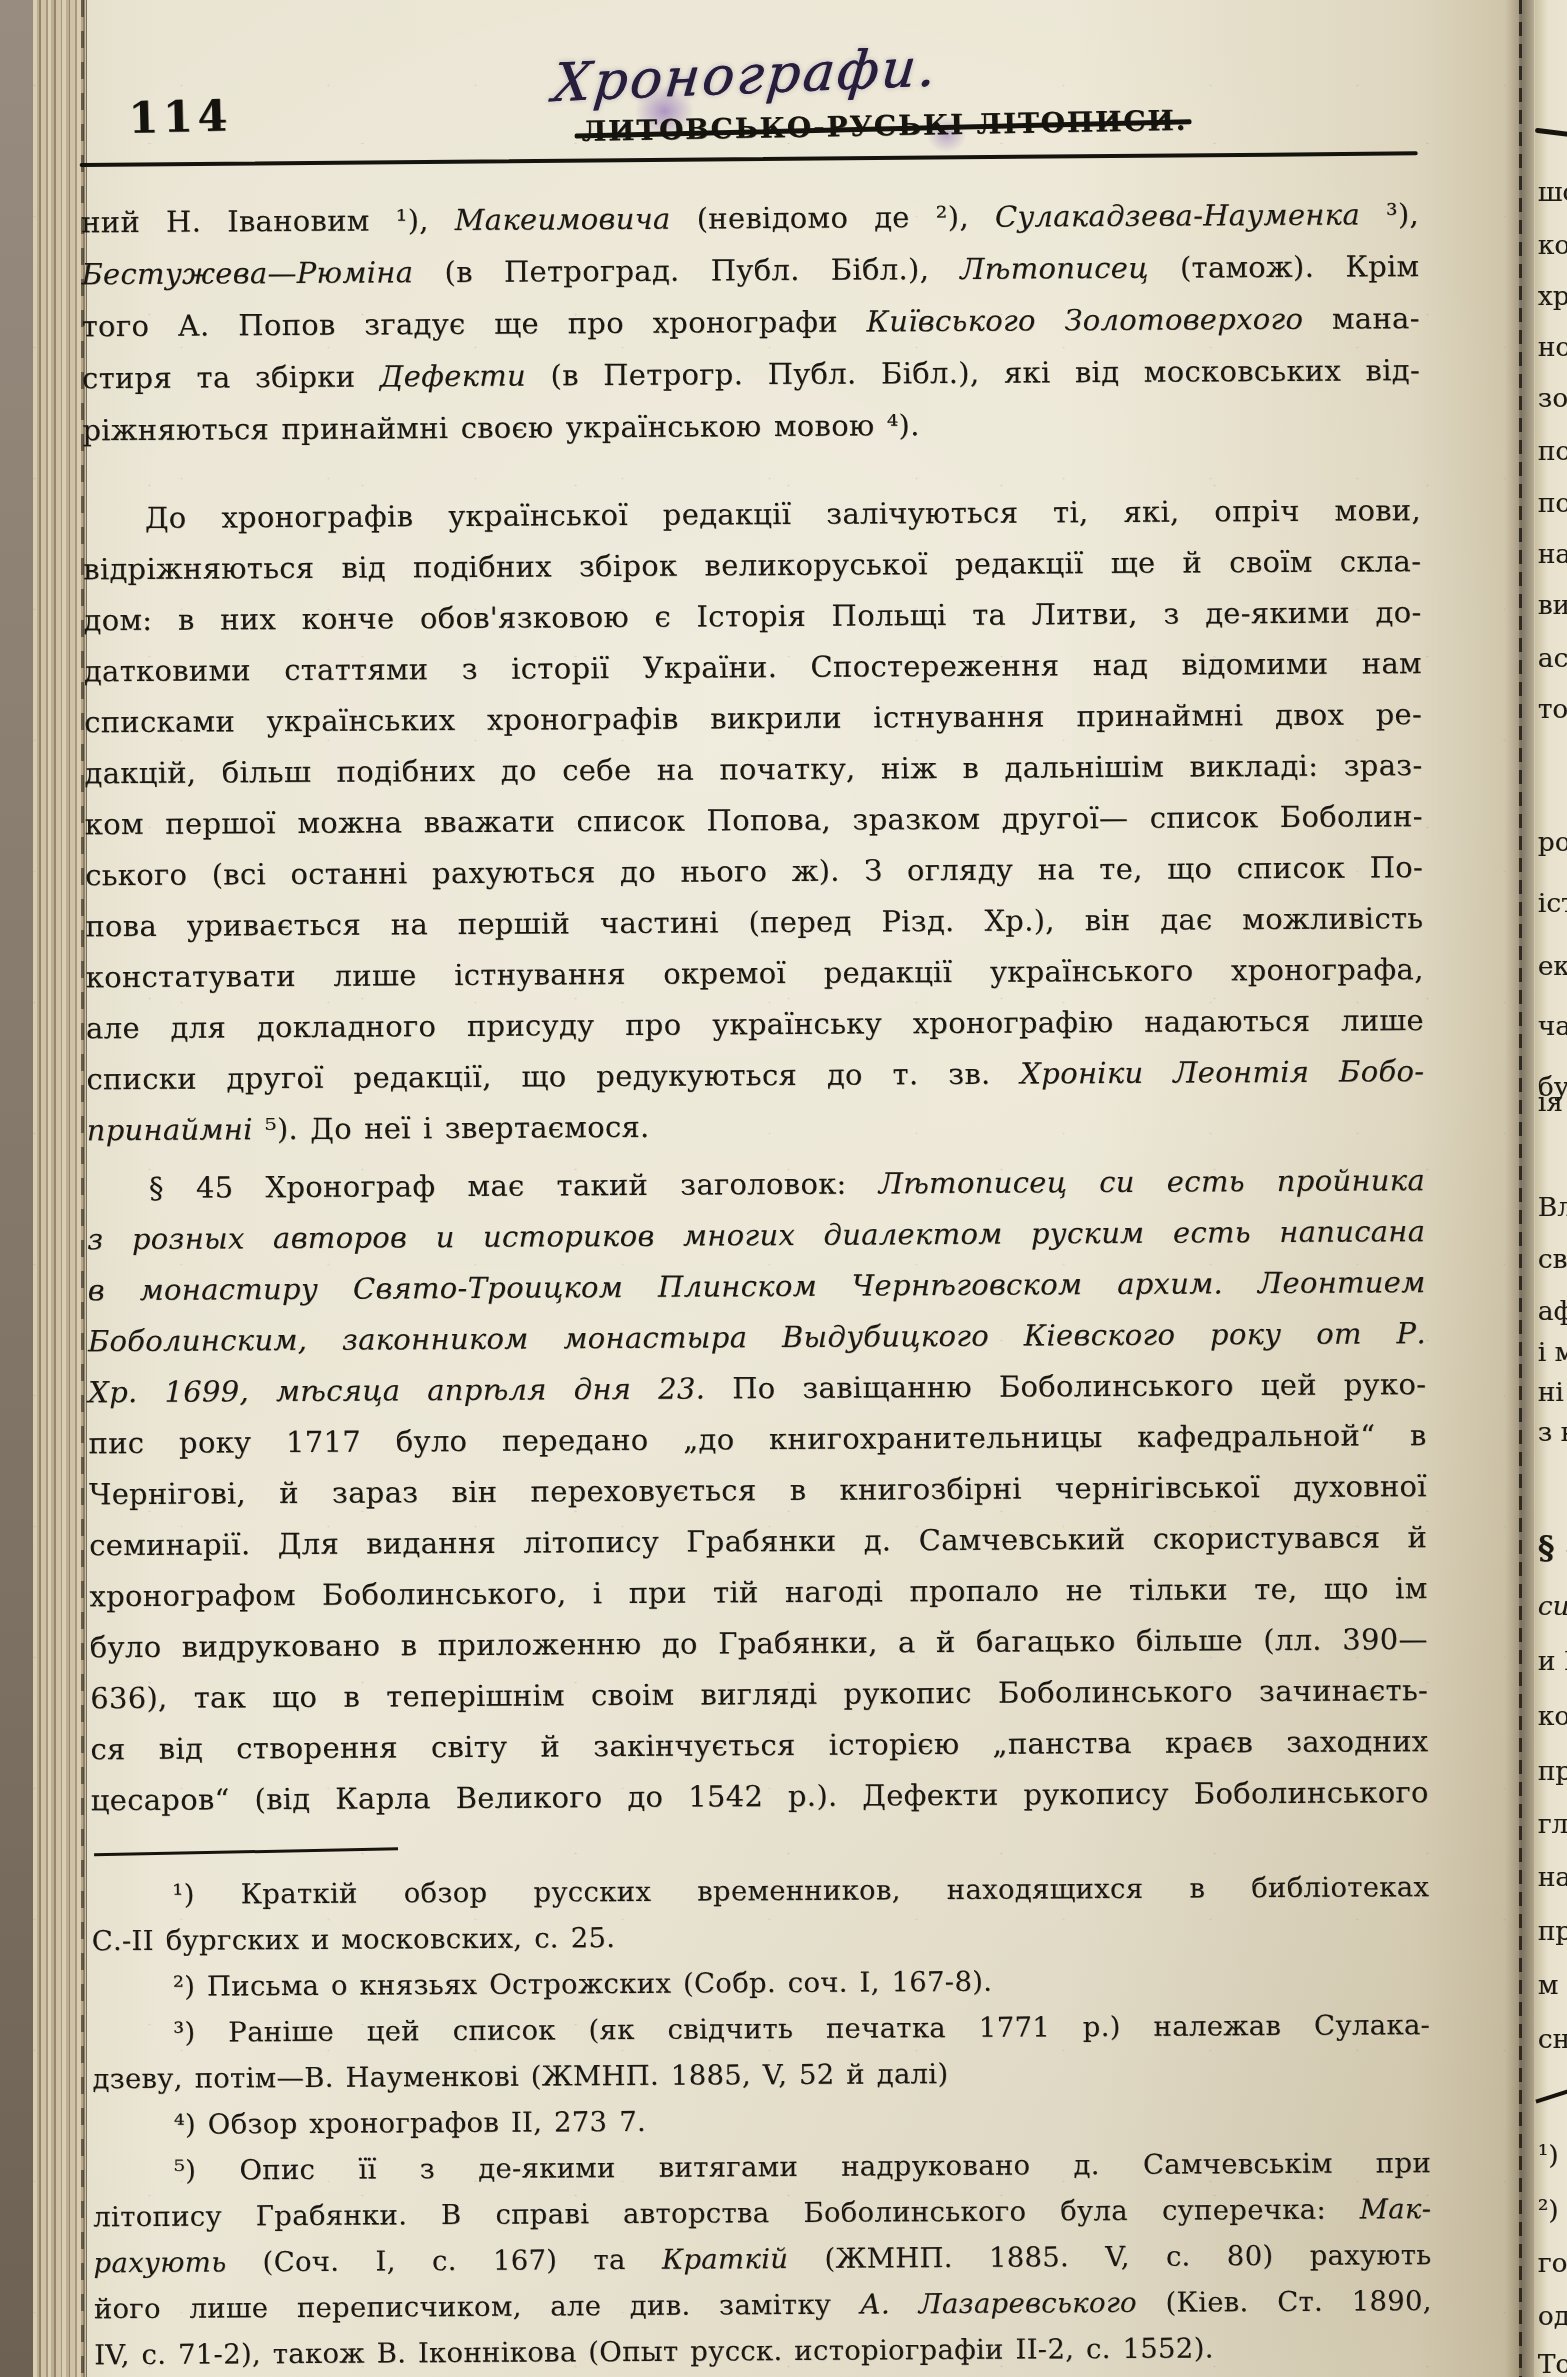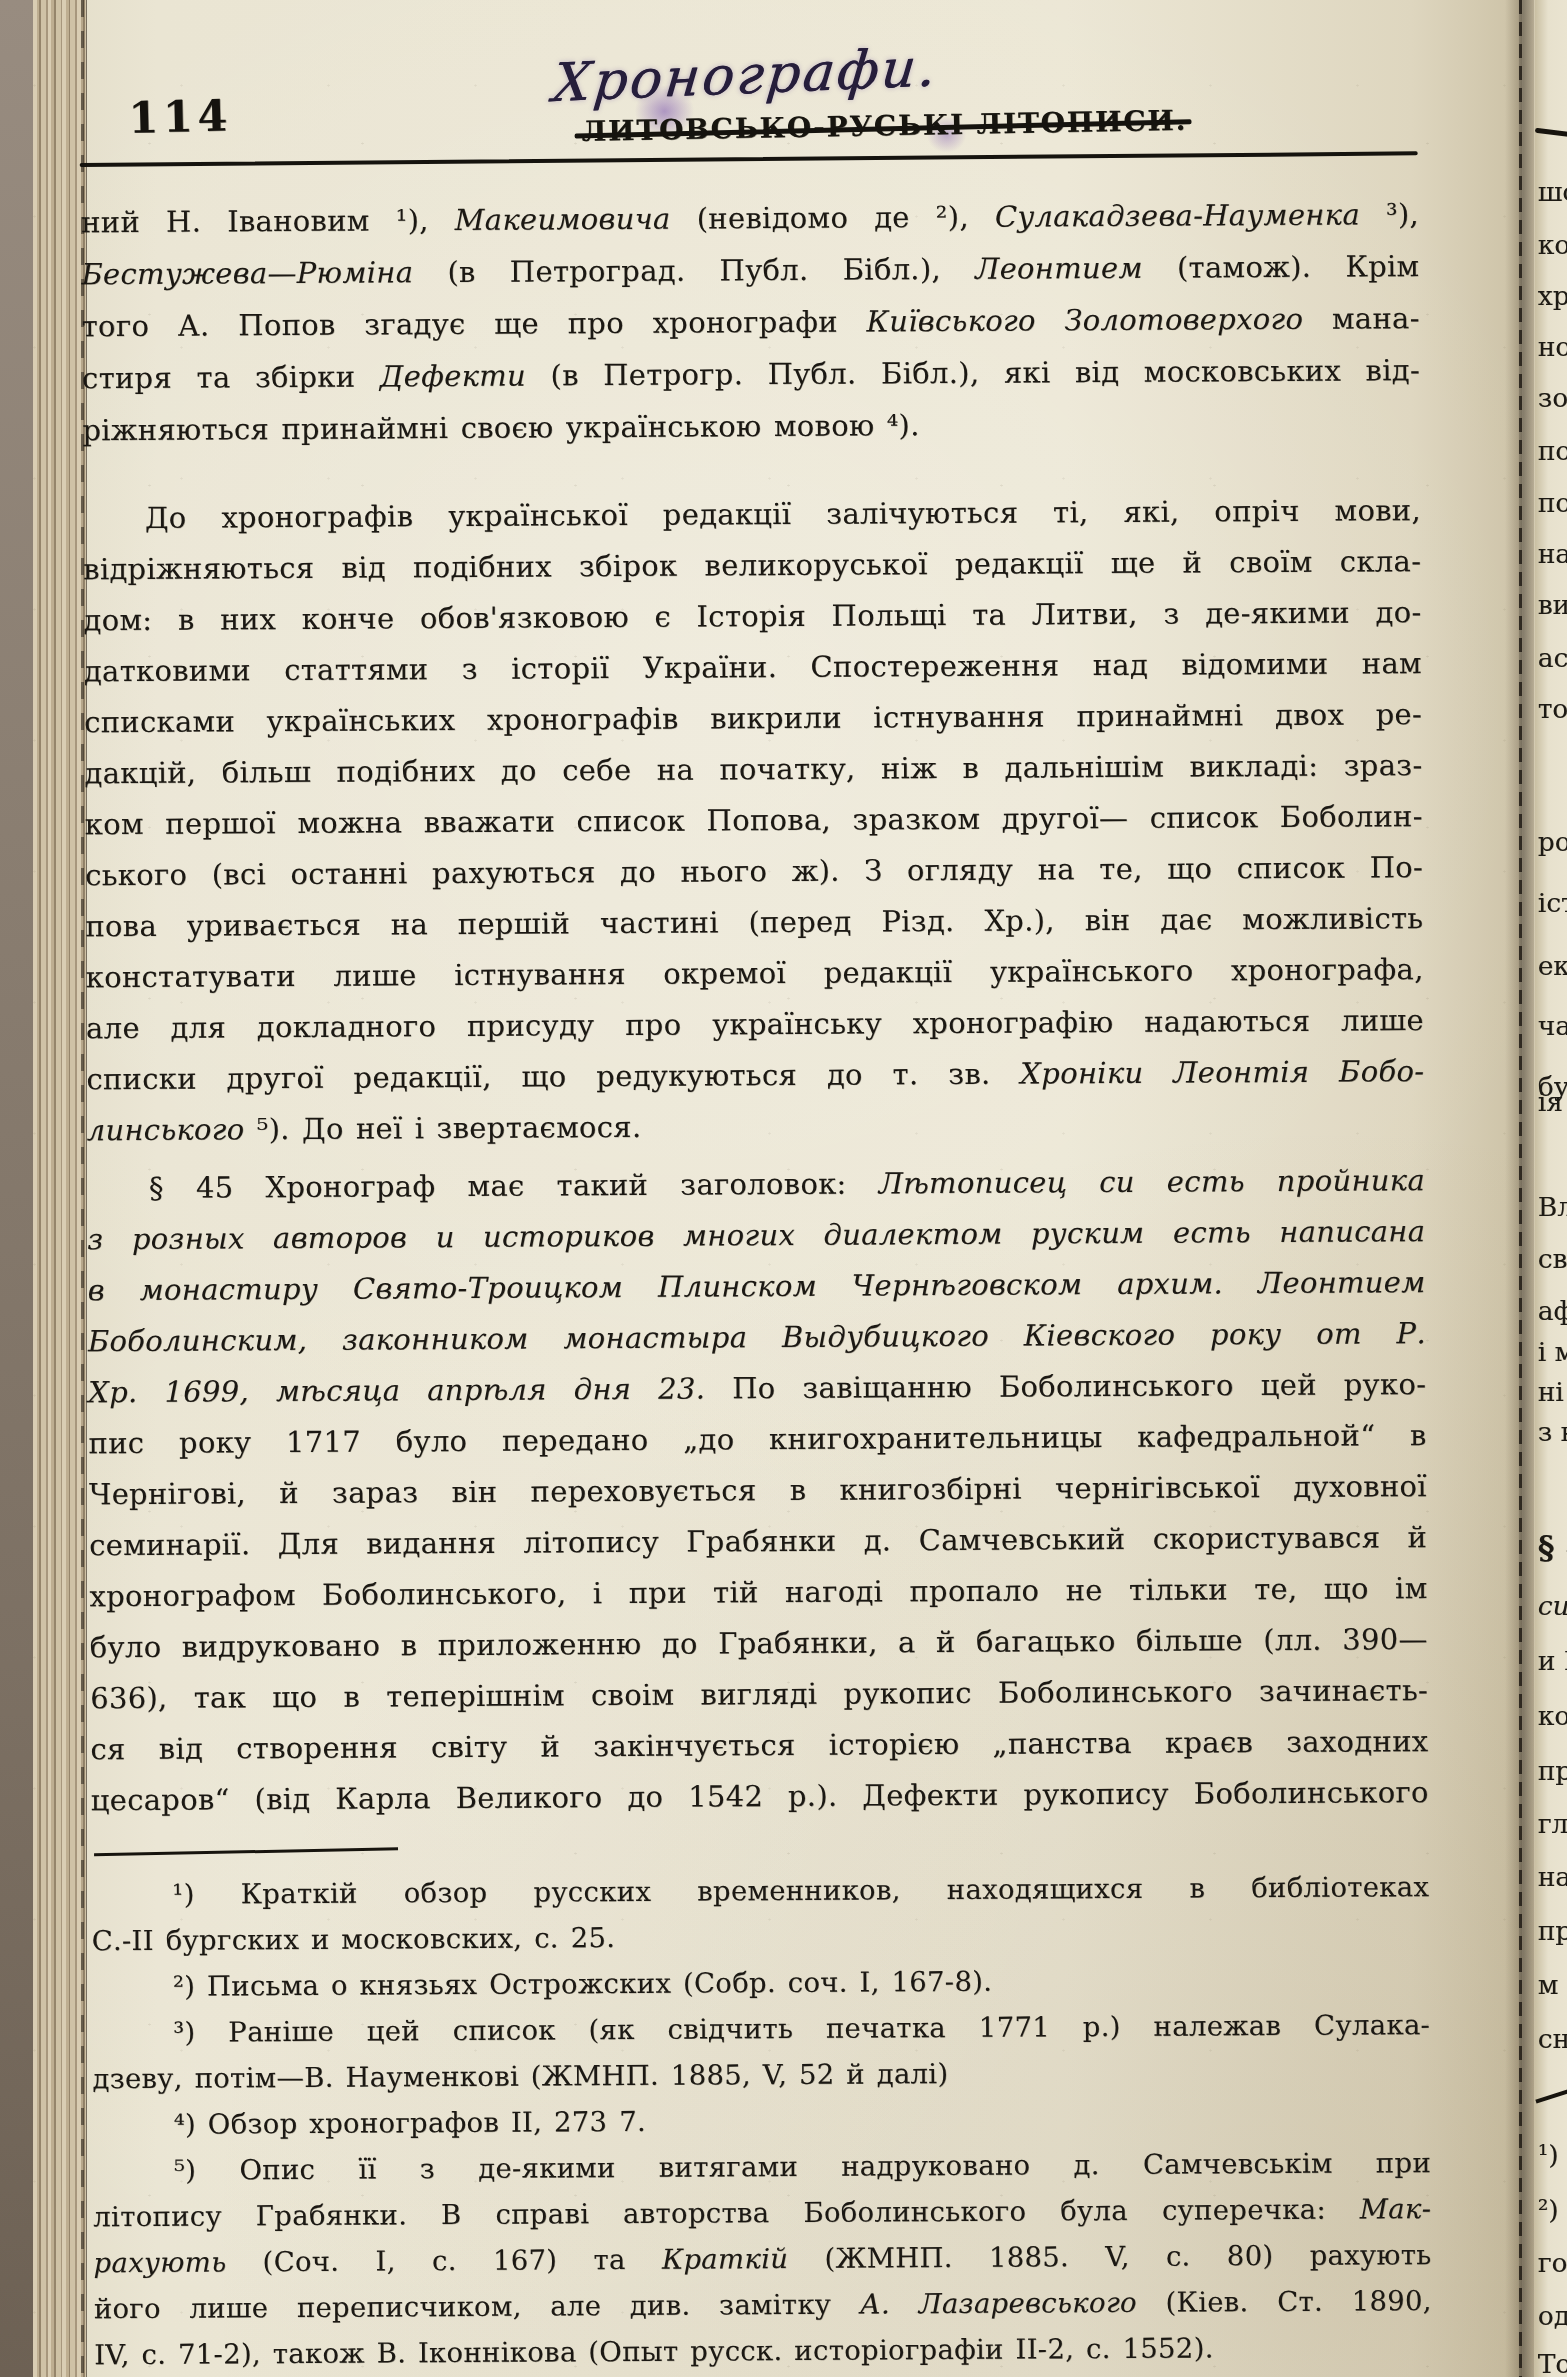--- a/index.html
+++ b/index.html
@@ -82,39 +82,39 @@
     <div class="blotch b1"></div>
     <div class="blotch b2"></div>
 
     <div class="page-number">114</div>
     <div class="handwriting">Хронографи.</div>
     <div class="struck">ЛИТОВСЬКО-РУСЬКІ ЛІТОПИСИ.</div>
     <div class="top-rule"></div>
 
     <div class="tblock" id="para1">
         <div class="line"><span>ний Н. Івановим ¹), </span><span class="it">Макеимовича</span><span> (невідомо де ²), </span><span class="it">Сулакадзева-Науменка</span><span> ³),</span></div>
-        <div class="line"><span class="it">Бестужева—Рюміна</span><span> (в Петроград. Публ. Бібл.), </span><span class="it">Леонтием</span><span> (тамож). Крім</span></div>
+        <div class="line"><span class="it">Бестужева—Рюміна</span><span> (в Петроград. Публ. Бібл.), </span><span class="it">Лѣтописец</span><span> (тамож). Крім</span></div>
         <div class="line"><span>того А. Попов згадує ще про хронографи </span><span class="it">Київського Золотоверхого</span><span> мана-</span></div>
         <div class="line"><span>стиря та збірки </span><span class="it">Дефекти</span><span> (в Петрогр. Публ. Бібл.), які від московських від-</span></div>
         <div class="line last"><span>ріжняються принаймні своєю українською мовою ⁴).</span></div>
       </div>
     <div class="tblock" id="para2">
         <div class="line indent"><span>До хронографів української редакції залічуються ті, які, опріч мови,</span></div>
         <div class="line"><span>відріжняються від подібних збірок великоруської редакції ще й своїм скла-</span></div>
         <div class="line"><span>дом: в них конче обов'язковою є Історія Польщі та Литви, з де-якими до-</span></div>
         <div class="line"><span>датковими статтями з історії України. Спостереження над відомими нам</span></div>
         <div class="line"><span>списками українських хронографів викрили істнування принаймні двох ре-</span></div>
         <div class="line"><span>дакцій, більш подібних до себе на початку, ніж в дальнішім викладі: зраз-</span></div>
         <div class="line"><span>ком першої можна вважати список Попова, зразком другої— список Боболин-</span></div>
         <div class="line"><span>ського (всі останні рахуються до нього ж). З огляду на те, що список По-</span></div>
         <div class="line"><span>пова уривається на першій частині (перед Різд. Хр.), він дає можливість</span></div>
         <div class="line"><span>констатувати лише істнування окремої редакції українського хронографа,</span></div>
         <div class="line"><span>але для докладного присуду про українську хронографію надаються лише</span></div>
         <div class="line"><span>списки другої редакції, що редукуються до т. зв. </span><span class="it">Хроніки Леонтія Бобо-</span></div>
-        <div class="line last"><span class="it">линського</span><span> ⁵). До неї і звертаємося.</span></div>
+        <div class="line last"><span class="it">принаймні</span><span> ⁵). До неї і звертаємося.</span></div>
       </div>
     <div class="tblock" id="para3">
         <div class="line indent"><span>§ 45 Хронограф має такий заголовок: </span><span class="it">Лѣтописец си есть пройника</span></div>
         <div class="line"><span class="it">з розных авторов и историков многих диалектом руским есть написана</span></div>
         <div class="line"><span class="it">в монастиру Свято-Троицком Плинском Чернѣговском архим. Леонтием</span></div>
         <div class="line"><span class="it">Боболинским, законником монастыра Выдубицкого Кіевского року от Р.</span></div>
         <div class="line"><span class="it">Хр. 1699, мѣсяца апрѣля дня 23.</span><span> По завіщанню Боболинського цей руко-</span></div>
         <div class="line"><span>пис року 1717 було передано „до книгохранительницы кафедральной“ в</span></div>
         <div class="line"><span>Чернігові, й зараз він переховується в книгозбірні чернігівської духовної</span></div>
         <div class="line"><span>семинарії. Для видання літопису Грабянки д. Самчевський скористувався й</span></div>

